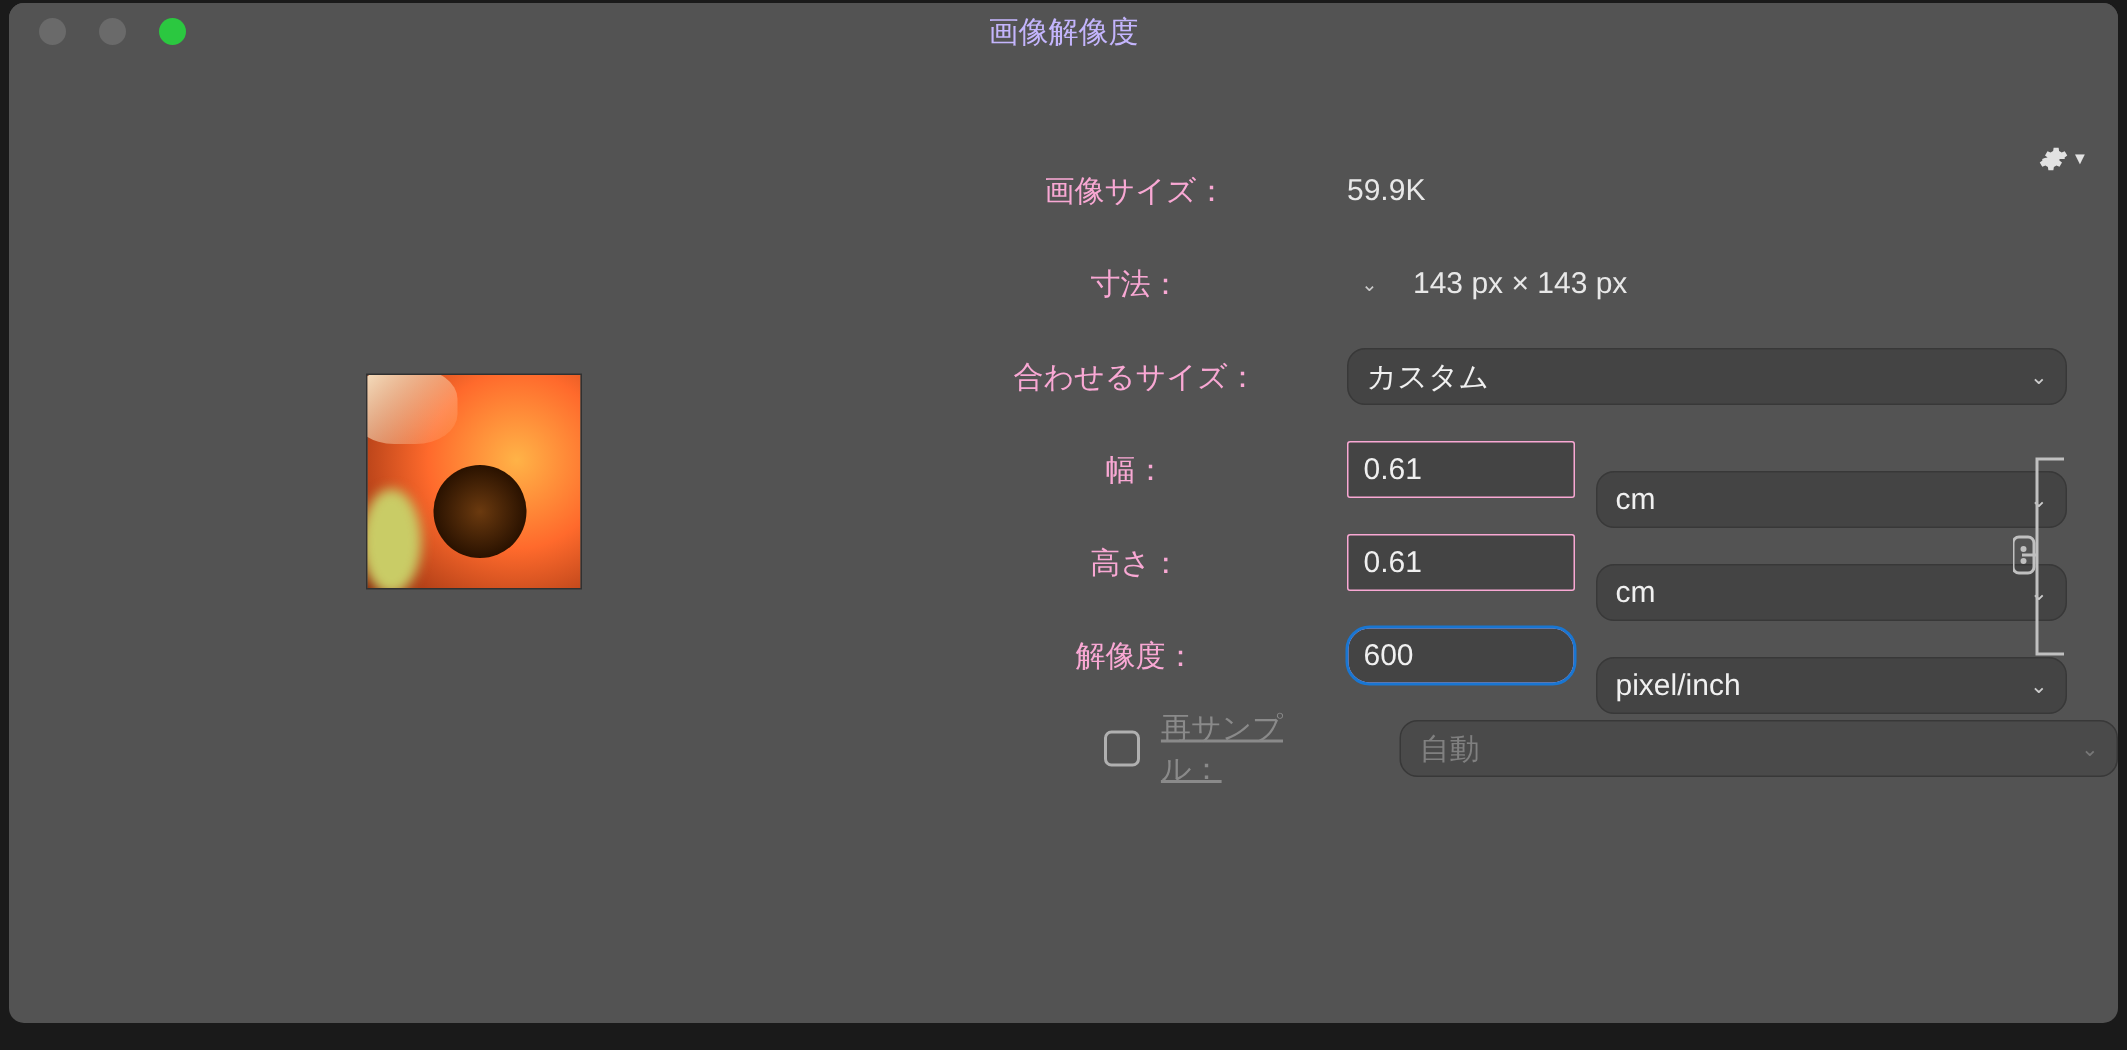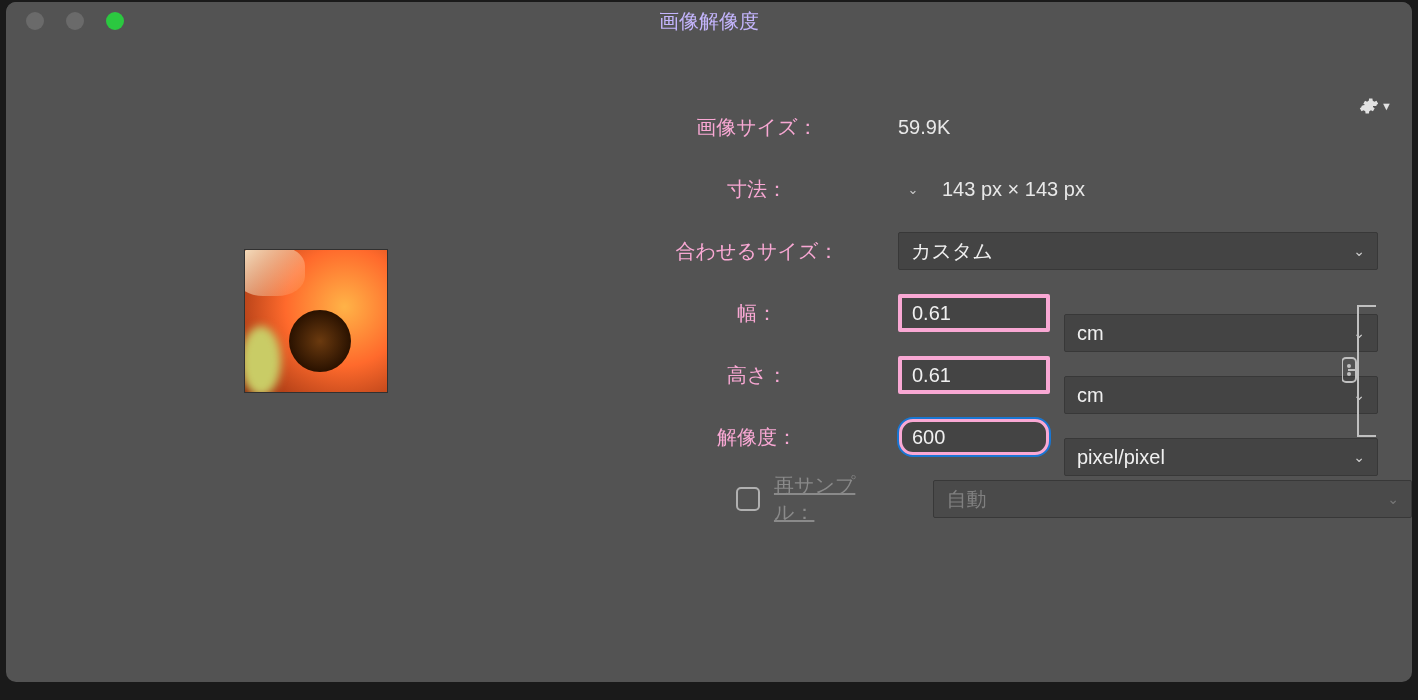--- a/index.html
+++ b/index.html
@@ -20,24 +20,24 @@
     .thumb .hl { position:absolute; width: 70px; height: 50px; left: -10px; top: -4px; background: linear-gradient(135deg, #fff0d0, transparent); border-radius: 40%; }
     .thumb .bl { position:absolute; width:40px;height:70px; left:-4px; bottom:-4px; background:#c9cc66; filter:blur(4px); border-radius:50%;}
     .form-pane { flex: 1; padding-top: 56px; color: #e2e2e2; font-size: 20px; position: relative; }
     .gear { position: absolute; top: 56px; right: 20px; color: #e2e2e2; display:flex; align-items:center; gap:2px;}
     .row { display: flex; align-items: center; height: 62px; }
     .label { width: 272px; text-align: center; padding-right: 10px; color: #f9a8d4; }
     .label.dim { color: #8a8a8a; text-decoration: underline; }
     .value { display: flex; align-items: center; gap: 14px; }
     .static { color: #e8e8e8; }
     .dd-arrow { width: 30px; height: 26px; display:flex; align-items:center; justify-content:center; }
-    .input { background: #444; border: 4px solid #f9a8d4; color: #f0f0f0; height: 38px; padding: 0 10px; font-size: 20px; border-radius: 2px; }
+    .input { background: #444; border: 1px solid #f9a8d4; color: #f0f0f0; height: 38px; padding: 0 10px; font-size: 20px; border-radius: 2px; }
     .input.num { width: 152px; }
     .input.hl { outline: 2px solid #1976d2; outline-offset:-1px;border-radius:15px;}
-    .select { background: #444; border: 1px solid #383838; color: #f0f0f0; height: 38px; padding: 0 12px; font-size: 20px; border-radius: 2px; display: flex; align-items: center; justify-content: space-between; }
+    .select { background: #444; border: 1px solid #383838; color: #f0f0f0; height: 38px; padding: 0 12px; font-size: 20px; border-radius: 12px; display: flex; align-items: center; justify-content: space-between; }
     .select.wide { width: 480px; }
     .select.unit { width: 314px; margin-top: 40px; }
     .select.dim { color: #808080; background:#4a4a4a;margin-left:16px;}
     .chev { font-size: 14px; color: #ccc; }
     .link-bracket { position: absolute; left: 716px; top: 260px; width: 44px; height: 142px; pointer-events:none;}
     .link-bracket svg { width:100%; height:100%; }
     .cb-row { display: flex; align-items: center; height: 62px; padding-left: 110px; }
     .cb { width: 24px; height: 24px; border: 2px solid #b0b0b0; border-radius: 5px; background: transparent; margin-right: 14px; }
     .footer { position: absolute; bottom: 40px; left: 604px; right: 24px; display: flex; gap: 32px; }
     .btn { flex:1; height: 46px; border-radius: 23px; border: 1.5px solid #cfcfcf; background: transparent; color: #efefef; font-size: 20px; display:flex; align-items:center; justify-content:center; }
@@ -123,21 +123,21 @@
             <span class="chev">⌄</span>
           </div>
         </div>
       </div>
 
       <div class="row">
         <div class="label">解像度：</div>
         <div class="value">
           <input class="input num hl" value="600" style="">
           <div class="select unit">
-            <span>pixel/pixel</span>
+            <span>pixel/inch</span>
             <span class="chev">⌄</span>
           </div>
         </div>
       </div>
 
       <div class="cb-row cbwrap">
         <div class="cb"></div>
         <span class="label dim" style="width:auto;text-align:left;padding-right:0;">再サンプル：</span>
         <div style="width:22px;"></div>
         <div class="select wide dim">

